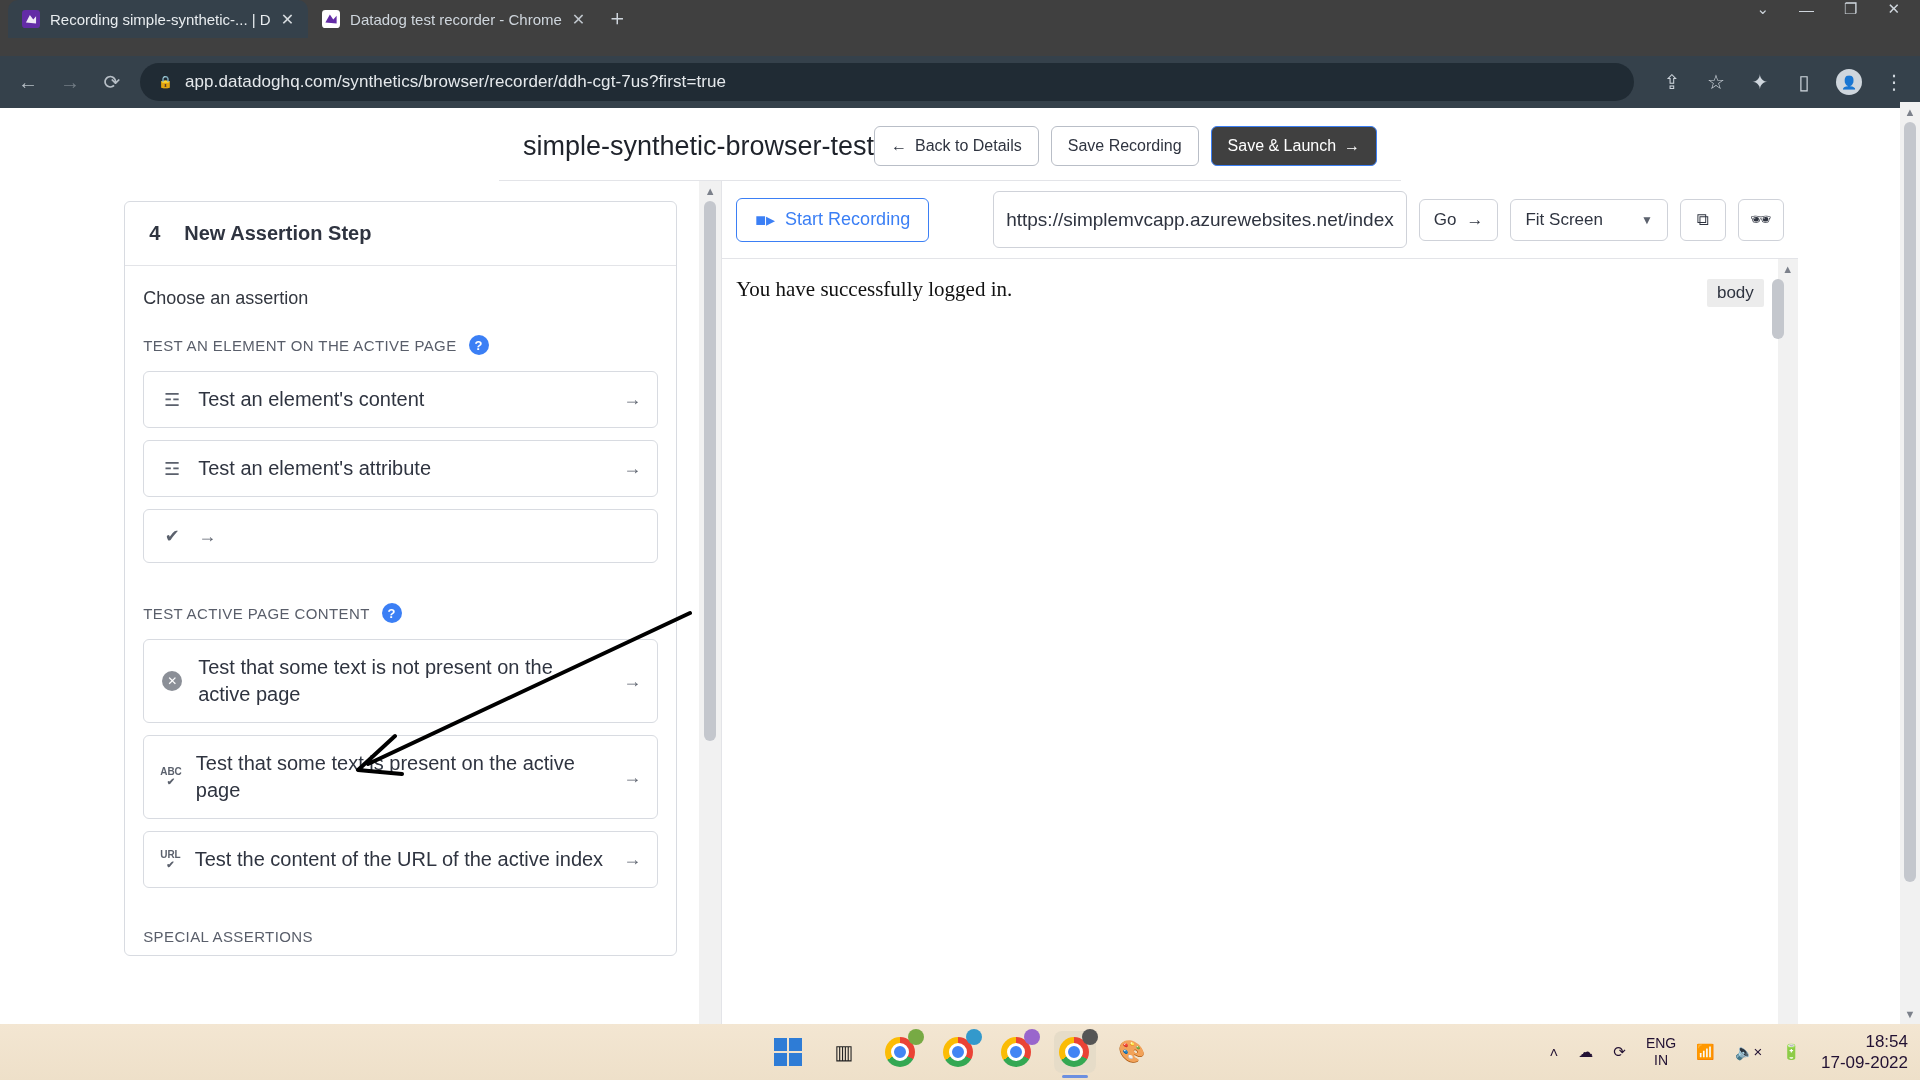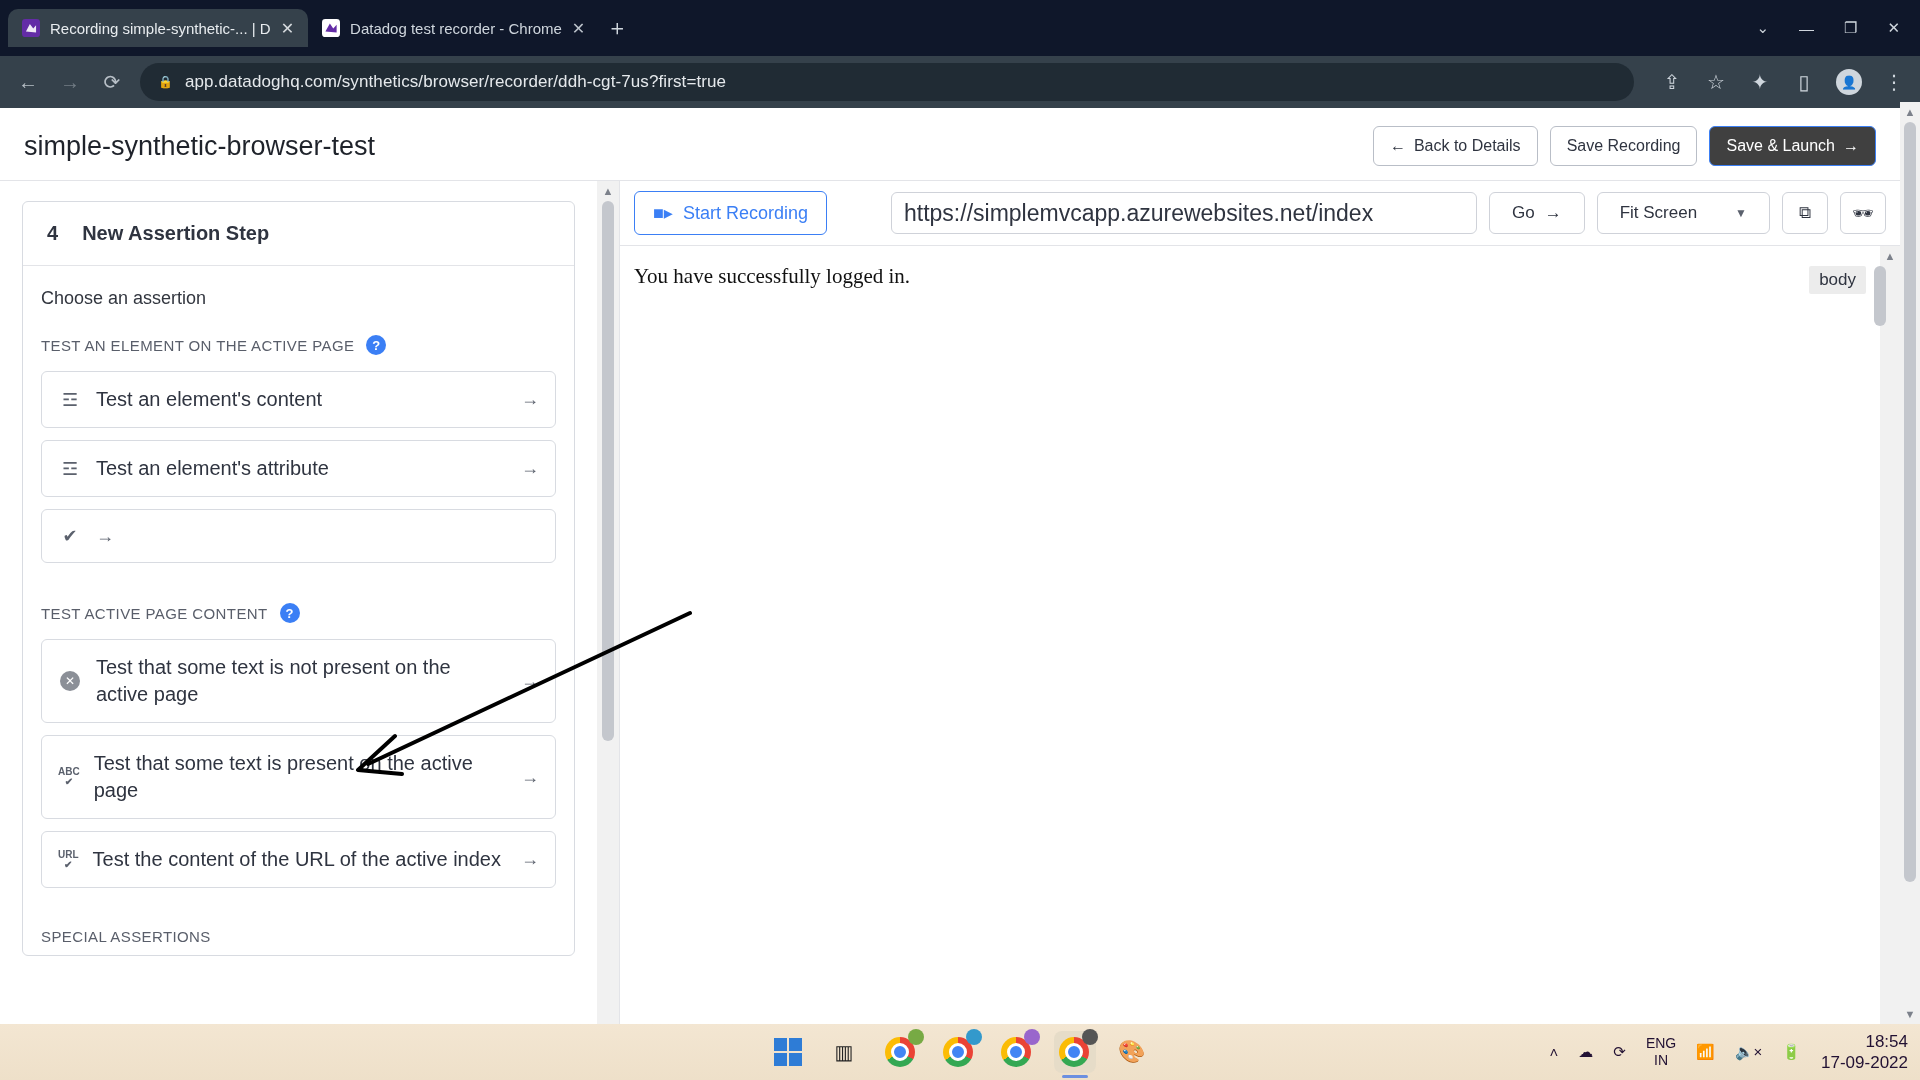--- a/index.html
+++ b/index.html
@@ -1,41 +1,41 @@
 <!DOCTYPE html>
 <html><head>
 <meta charset="utf-8">
 <style>
   * { margin: 0; padding: 0; box-sizing: border-box; }
   body { font-family: -apple-system, BlinkMacSystemFont, "Segoe UI", Helvetica, Arial, sans-serif; background:#f5ebdc; overflow:hidden; width:1920px; height:1080px; position:relative; }
 
   
   .chrome-shell { position:absolute; inset:0; display:flex; flex-direction:column; }
-  .tabstrip { background:#0f172a; height:56px; display:flex; align-items:center; padding:0 0 0 8px; }
+  .tabstrip { background:#404040; height:56px; display:flex; align-items:flex-start; padding:0 0 0 8px; }
   .tab { display:flex; align-items:center; gap:10px; height:38px; padding:0 14px; color:#cfd6dd; font-size:15px; border-top-left-radius:10px; border-top-right-radius:10px; max-width:340px; }
   .tab.active { background:#35414b; color:#e8ecef; }
   .tab .favicon { width:18px; height:18px; display:inline-block; }
   .tab .close { font-size:16px; opacity:.9; }
   .newtab { width:36px; height:36px; display:flex; align-items:center; justify-content:center; color:#cfd6dd; font-size:22px; }
   .winctrls { margin-left:auto; display:flex; align-items:center; gap:30px; padding-right:20px; color:#cfd6dd; }
   .winctrls span { font-size:15px; }
   .winctrl-chev { font-size:18px; }
 
   .omnibar { background:#35414b; height:52px; display:flex; align-items:center; padding:0 14px; gap:14px; color:#cfd6dd; }
   .omnibar .nav-icon { width:28px; text-align:center; font-size:20px; opacity:.85; }
   .omnibar .nav-icon.disabled { opacity:.4; }
   .omnibox { flex:1; background:#202b34; border-radius:24px; height:38px; display:flex; align-items:center; padding:0 18px; gap:12px; color:#cfd6dd; font-size:17px; }
   .omnibox .lock { font-size:12px; }
   .omni-url { color:#e5e9ec; letter-spacing:.1px; }
   .omnibar-right { display:flex; align-items:center; gap:20px; padding-left:12px; }
   .omnibar-right .ico { width:24px; text-align:center; font-size:20px; }
   .avatar-circle { width:26px; height:26px; border-radius:50%; background:#cfd6dd; display:flex; align-items:center; justify-content:center; color:#202b34; font-size:13px; }
 
   
-  .page { flex:1; background:#ffffff; display:flex; flex-direction:column; }
+  .page { flex:1; background:#ffffff; display:flex; flex-direction:column;align-items:center; }
   .dd-header { display:flex; align-items:center; justify-content:space-between; padding:18px 24px 14px; border-bottom:1px solid #e3e4e8; }
   .dd-title { font-size:27px; font-weight:500; color:#1f232b; }
   .dd-header-actions { display:flex; gap:12px; }
   .btn { display:inline-flex; align-items:center; gap:8px; border:1px solid #b9bec7; background:#fff; border-radius:6px; padding:10px 16px; font-size:16px; color:#2f3440; cursor:pointer; }
   .btn.primary { background:#404040; border-color:#3b7ff5; color:#fff; }
   .btn.primary .arrow-right { color:#fff; }
 
   .dd-body { flex:1; display:flex; overflow:hidden; }
 
   
@@ -60,22 +60,22 @@
   .left-vscroll { width:22px; background:#f1f1f1; display:flex; flex-direction:column; align-items:center; }
   .left-vscroll .arrow { height:20px; display:flex; align-items:center; justify-content:center; color:#7c818b; font-size:11px; }
   .left-vscroll .thumb { width:12px; background:#c4c7cd; border-radius:6px; margin-top:0; }
 
   
   .right-col { flex:1; display:flex; flex-direction:column; position:relative; }
   .viewer-toolbar { padding:10px 14px; }
   .viewer-toolbar-row { display:flex; align-items:center; gap:12px; }
   .btn-outline-blue { display:inline-flex; align-items:center; gap:10px; border:1.5px solid #3b7ff5; background:#fff; border-radius:6px; padding:10px 18px; font-size:18px; color:#3b7ff5; }
 
-  .url-input { flex:1; border:1px solid #cfd2d9; border-radius:6px; height:42px; display:flex; align-items:center; padding:0 12px; font-size:23px; color:#2f3440; }
-  .go-btn, .fit-btn, .sq-btn { border:1px solid #cfd2d9; background:#fff; border-radius:6px; height:42px; display:flex; align-items:center; padding:0 22px; font-size:17px; color:#2f3440; gap:10px; }
+  .url-input { flex:1; border:1px solid #cfd2d9; border-radius:6px; height:57px; display:flex; align-items:center; padding:0 12px; font-size:19px; color:#2f3440; }
+  .go-btn, .fit-btn, .sq-btn { border:1px solid #cfd2d9; background:#fff; border-radius:6px; height:42px; display:flex; align-items:center; padding:0 14px; font-size:17px; color:#2f3440; gap:10px; }
   .sq-btn { width:46px; justify-content:center; padding:0; }
   .caret-down { font-size:12px; color:#5b616d; margin-left:28px; }
 
   .page-preview { flex:1; position:relative; border-top:1px solid #e3e4e8; background:#fff; }
   .preview-text { position:absolute; top:18px; left:14px; font-family:"Times New Roman", Times, serif; font-size:21px; color:#111; }
   .element-tag { position:absolute; top:20px; right:34px; background:#ececec; color:#2f3440; font-size:17px; padding:4px 10px; border-radius:2px; }
   .right-vscroll { position:absolute; top:0; right:0; width:20px; bottom:0; background:#f1f1f1; display:flex; flex-direction:column; align-items:center; }
   .right-vscroll .arrow { height:20px; display:flex; align-items:center; justify-content:center; color:#7c818b; font-size:11px; }
   .right-vscroll .track { flex:1; position:relative; }
   .right-vscroll .thumb-short { position:absolute; top:0; right:4px; width:12px; height:60px; background:#c4c7cd; border-radius:6px; }

